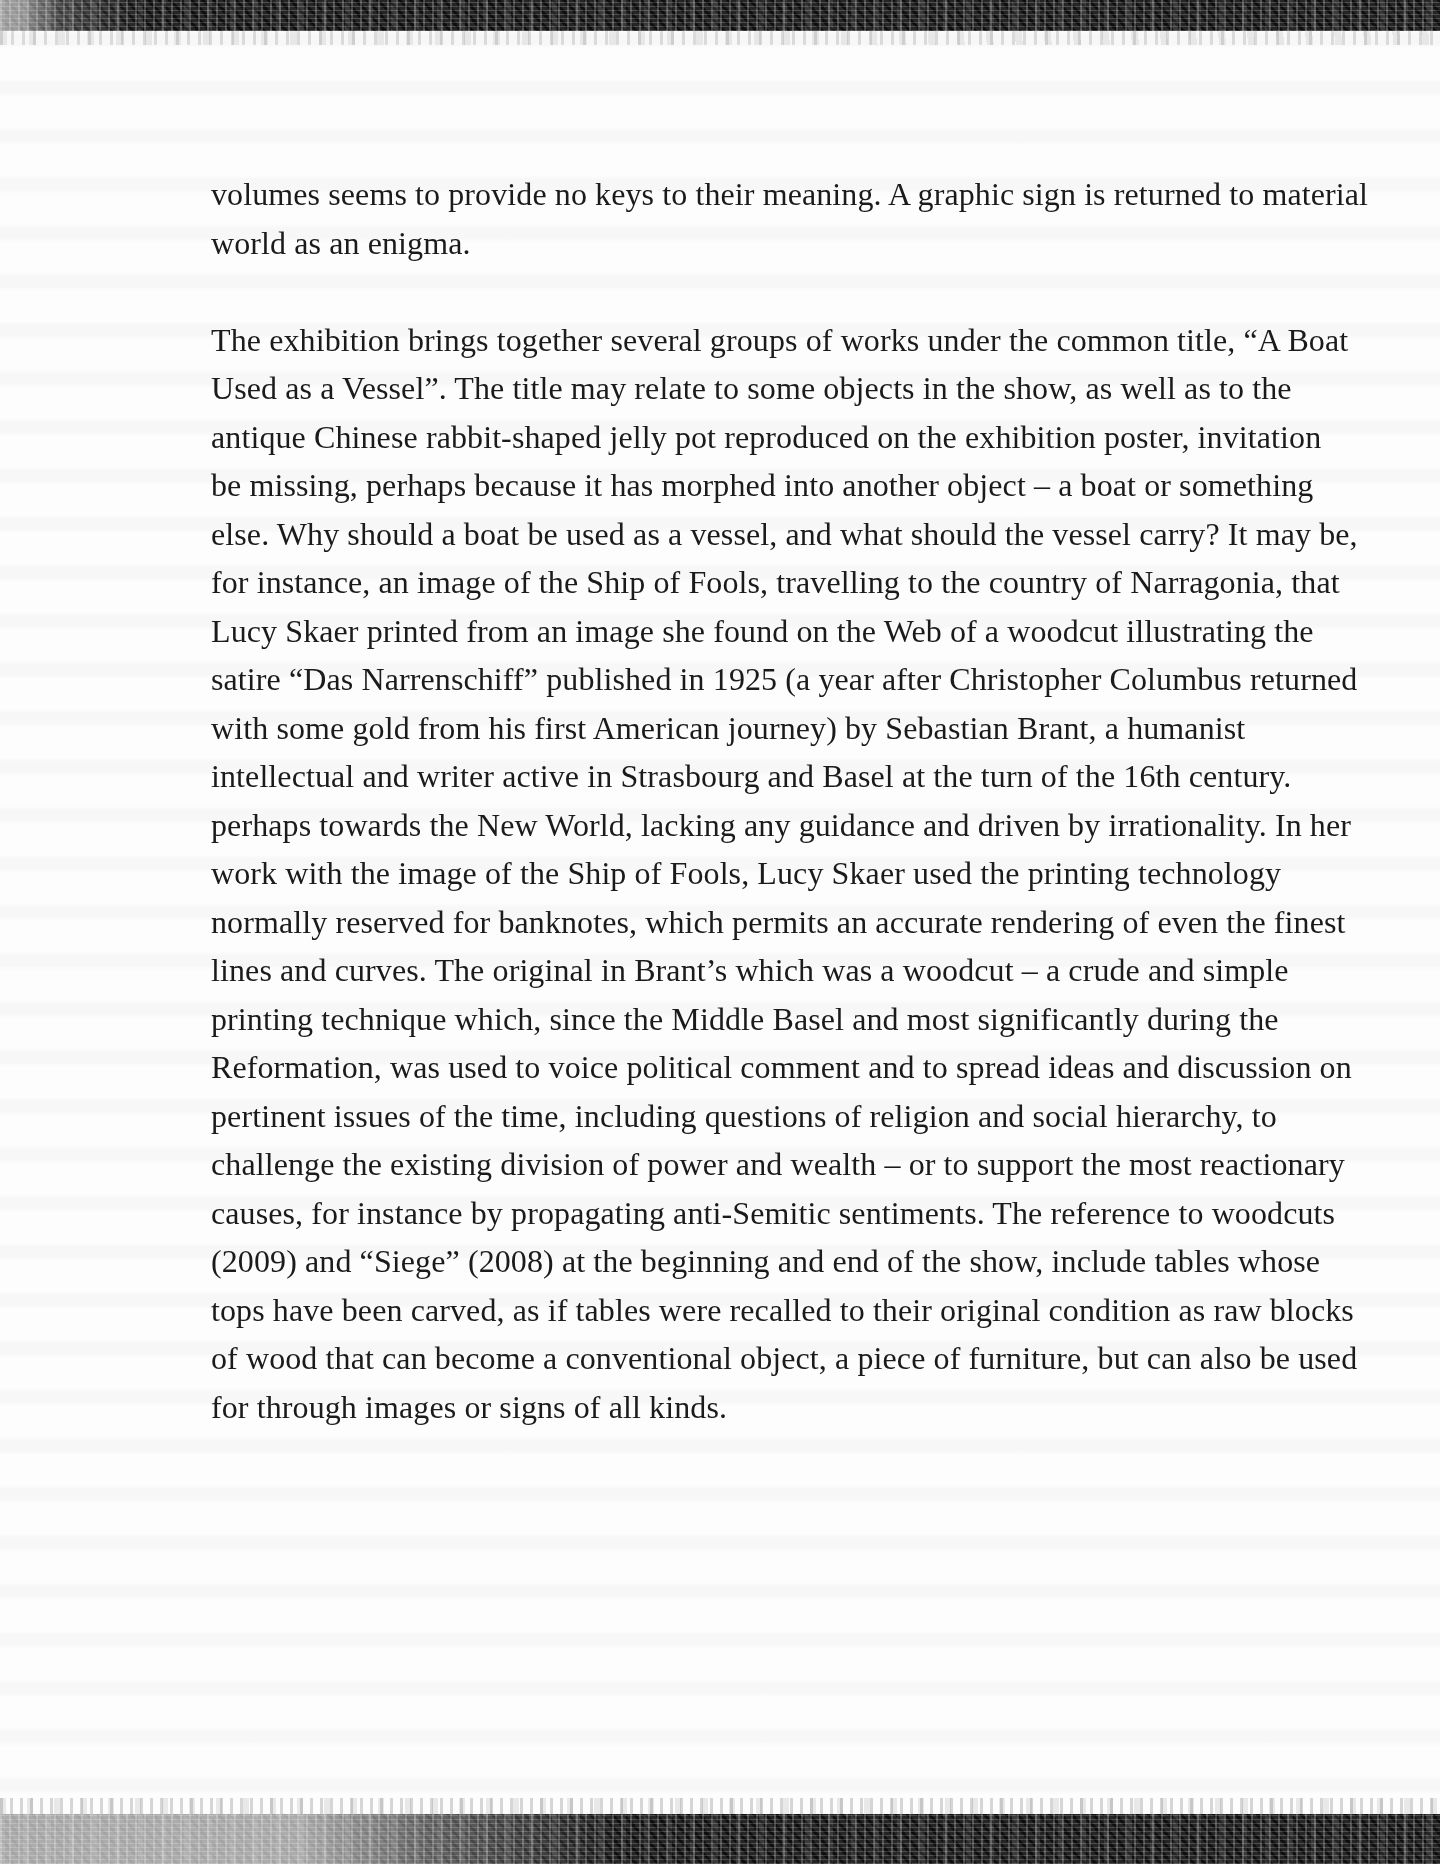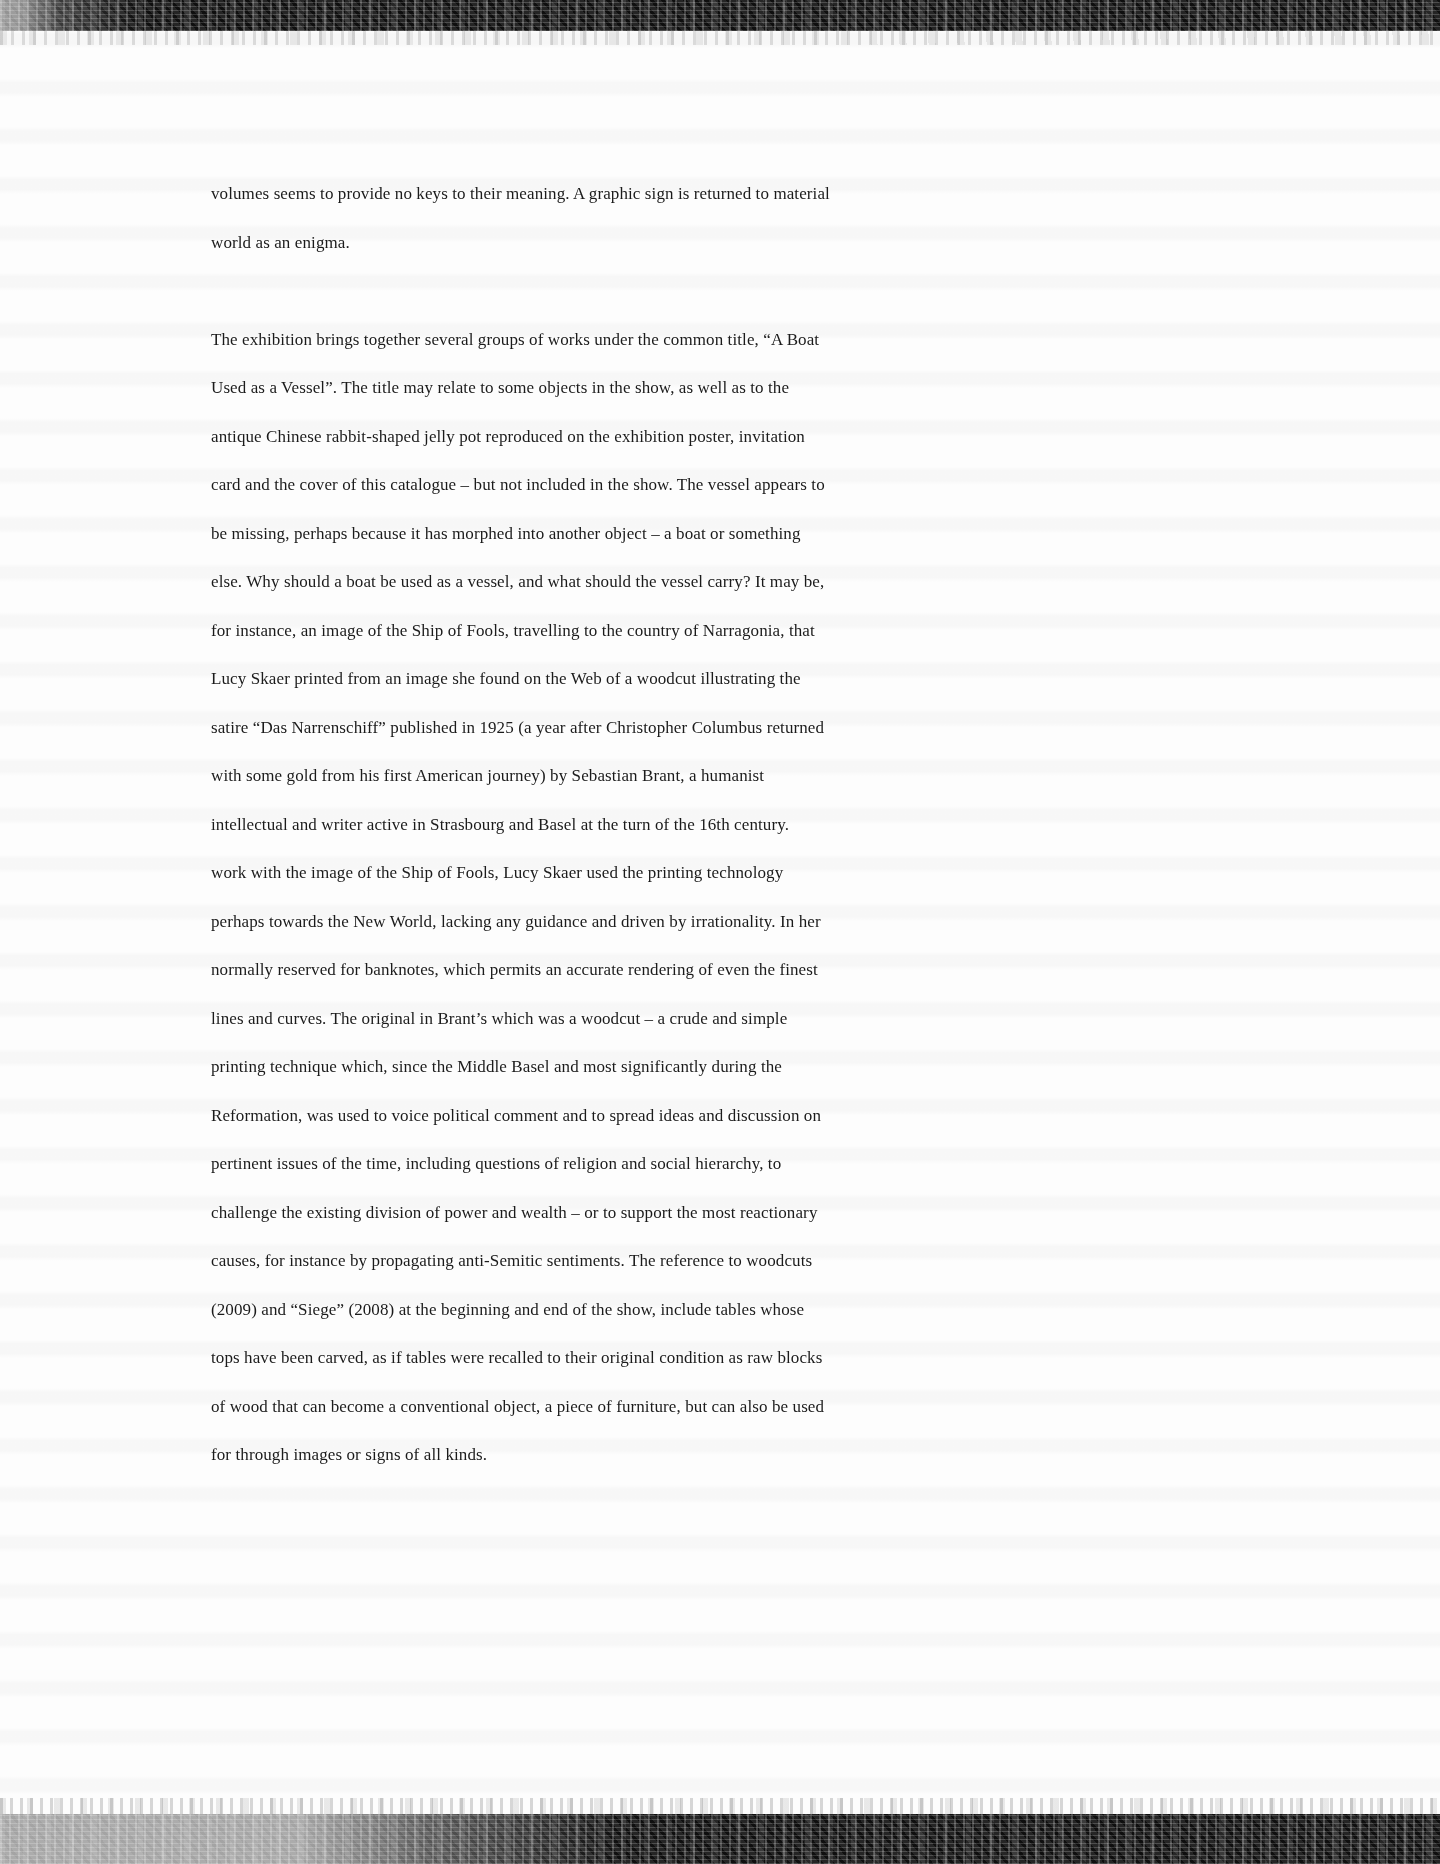--- a/index.html
+++ b/index.html
@@ -80,21 +80,21 @@
     opacity: 0.6;
   }
 
   
   #text-block {
     position: absolute;
     left: 211px;
     top: 170px;
     width: 1120px;
     color: #1b1b1b;
-    font-size: 17px;
+    font-size: 32px;
     line-height: 48.5px;
     letter-spacing: 0.1px;
   }
   .paragraph { margin: 0; }
   .paragraph + .paragraph { margin-top: 48.5px; font-family: Liberation Serif, serif; }
   .line { white-space: pre; }
 </style>
 </head>
 <body>
 
@@ -105,30 +105,29 @@
 
   <div id="text-block">
     <div class="paragraph">
         <div class="line">volumes seems to provide no keys to their meaning. A graphic sign is returned to material</div>
         <div class="line">world as an enigma.</div>
       </div>
     <div class="paragraph">
         <div class="line">The exhibition brings together several groups of works under the common title, “A Boat</div>
         <div class="line">Used as a Vessel”. The title may relate to some objects in the show, as well as to the</div>
         <div class="line">antique Chinese rabbit-shaped jelly pot reproduced on the exhibition poster, invitation</div>
-        <div class="line">card and the cover of this catalogue – but not included in the show. The vessel appears to</div>
         <div class="line">be missing, perhaps because it has morphed into another object – a boat or something</div>
         <div class="line">else. Why should a boat be used as a vessel, and what should the vessel carry? It may be,</div>
         <div class="line">for instance, an image of the Ship of Fools, travelling to the country of Narragonia, that</div>
         <div class="line">Lucy Skaer printed from an image she found on the Web of a woodcut illustrating the</div>
         <div class="line">satire “Das Narrenschiff” published in 1925 (a year after Christopher Columbus returned</div>
         <div class="line">with some gold from his first American journey) by Sebastian Brant, a humanist</div>
         <div class="line">intellectual and writer active in Strasbourg and Basel at the turn of the 16th century.</div>
+        <div class="line">perhaps towards the New World, lacking any guidance and driven by irrationality. In her</div>
         <div class="line">work with the image of the Ship of Fools, Lucy Skaer used the printing technology</div>
-        <div class="line">perhaps towards the New World, lacking any guidance and driven by irrationality. In her</div>
         <div class="line">normally reserved for banknotes, which permits an accurate rendering of even the finest</div>
         <div class="line">lines and curves. The original in Brant’s which was a woodcut – a crude and simple</div>
         <div class="line">printing technique which, since the Middle Basel and most significantly during the</div>
         <div class="line">Reformation, was used to voice political comment and to spread ideas and discussion on</div>
         <div class="line">pertinent issues of the time, including questions of religion and social hierarchy, to</div>
         <div class="line">challenge the existing division of power and wealth – or to support the most reactionary</div>
         <div class="line">causes, for instance by propagating anti-Semitic sentiments. The reference to woodcuts</div>
         <div class="line">(2009) and “Siege” (2008) at the beginning and end of the show, include tables whose</div>
         <div class="line">tops have been carved, as if tables were recalled to their original condition as raw blocks</div>
         <div class="line">of wood that can become a conventional object, a piece of furniture, but can also be used</div>

